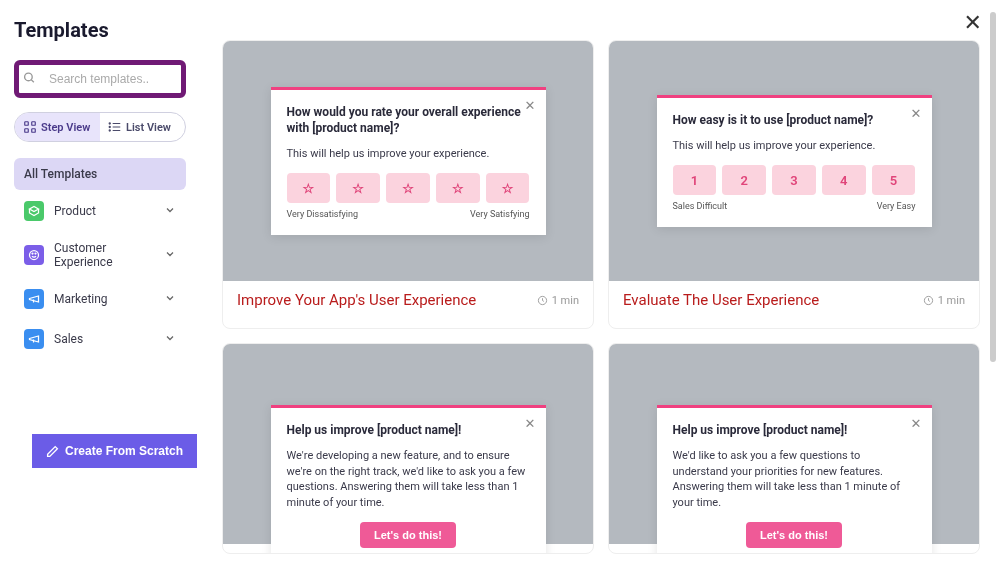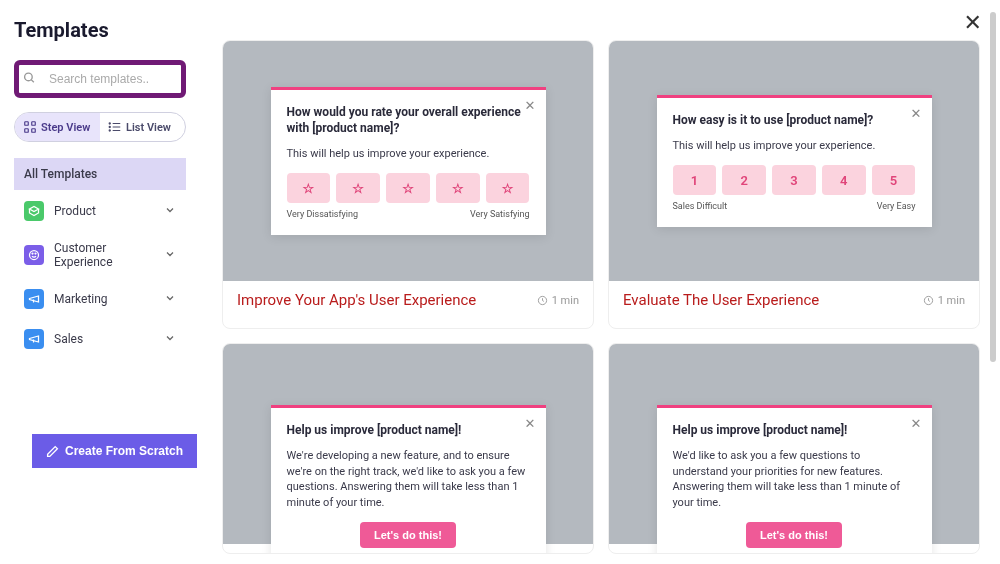--- a/index.html
+++ b/index.html
@@ -13,21 +13,21 @@
     .search-wrap { position: relative; margin-bottom: 14px; }
     .search-input { width: 100%; padding: 7px 10px 7px 30px; border: 5px solid #701a75; border-radius: 6px; font-size: 12px; color: #555; outline: none; }
     .search-input::placeholder { color: #aaa; }
     .search-icon { position: absolute; left: 9px; top: 50%; transform: translateY(-50%); color: #999; }
     
     .view-toggle { display: flex; border: 1px solid #d0d0e0; border-radius: 18px; overflow: hidden; margin-bottom: 16px; }
     .view-btn { flex: 1; padding: 7px 8px; font-size: 11px; font-weight: 600; text-align: center; cursor: pointer; display: flex; align-items: center; justify-content: flex-start; gap: 4px; color: #4a4a6a; }
     .view-btn.active { background: #e8e4fb; color: #4a3a8a; }
     .view-btn svg { flex-shrink: 0; }
     
-    .cat-item { display: flex; align-items: center; padding: 9px 10px; border-radius: 0; font-size: 12px; color: #3a3a4a; cursor: pointer; margin-bottom: 2px; }
+    .cat-item { display: flex; align-items: center; padding: 9px 10px; border-radius: 6px; font-size: 12px; color: #3a3a4a; cursor: pointer; margin-bottom: 2px; }
     .cat-item.active { background: #dcd7f5; font-weight: 500; }
     .cat-icon { width: 20px; height: 20px; border-radius: 4px; margin-right: 10px; display: flex; align-items: center; justify-content: center; flex-shrink: 0; }
     .cat-icon.green { background: #4ac96a; }
     .cat-icon.purple { background: #7b5ee8; }
     .cat-icon.blue { background: #3a8ef0; }
     .cat-chevron { margin-left: auto; color: #666; }
     
     .create-btn { position: absolute; bottom: 16px; left: 32px; background: #6b5ce7; color: #fff; border: none; border-radius: 0; padding: 10px 14px; font-size: 12px; font-weight: 600; cursor: pointer; display: flex; align-items: center; gap: 6px; }
     
     .grid { position: absolute; left: 222px; top: 40px; right: 20px; bottom: 0; display: grid; grid-template-columns: 1fr 1fr; gap: 14px; overflow-y: auto; padding-bottom: 10px; }

